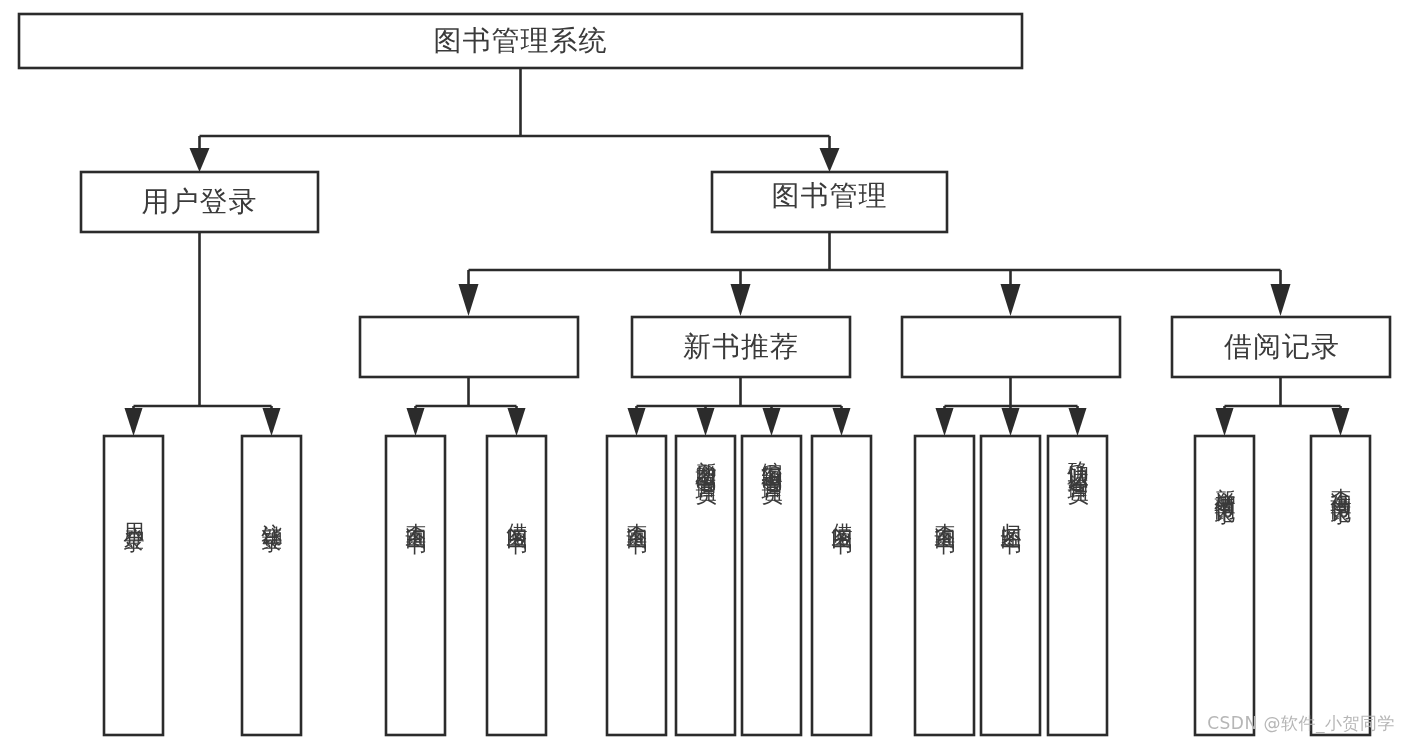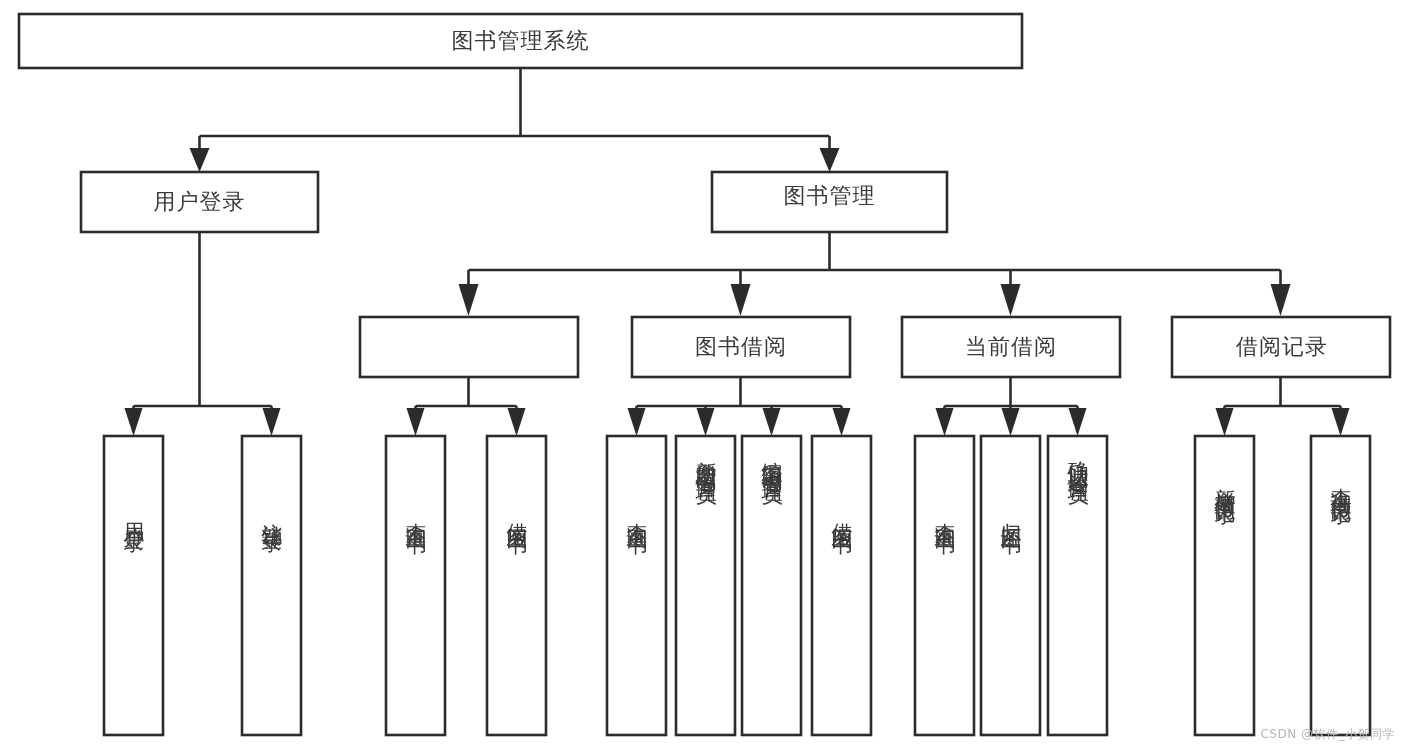--- a/index.html
+++ b/index.html
@@ -52,39 +52,39 @@
   }
   .hlabel-wrap {
     position: absolute;
     display: flex;
     align-items: center;
     justify-content: center;
     pointer-events: none;
   }
   .hlabel {
     font-family: Liberation Mono, monospace;
-    font-size: 22px;
+    font-size: 28px;
     letter-spacing: 1px;
     color: #3a3a3a;
     white-space: nowrap;
   }
   .edge-line {
     stroke: #2b2b2b;
     stroke-width: 2.6;
     fill: none;
   }
   .edge-arrow {
     fill: #2b2b2b;
   }
   #watermark {
     position: absolute;
     right: 10px;
-    bottom: 4px;
+    bottom: 12px;
     font-family: "DejaVu Sans", "Liberation Sans", sans-serif;
-    font-size: 12px;
+    font-size: 17px;
     color: #b6b6b6;
     letter-spacing: 0.5px;
     white-space: nowrap;
     pointer-events: none;
   }
 </style>
 </head>
 <body>
 
 <div id="diagram-root">
@@ -196,26 +196,23 @@
   <div class="hlabel-wrap" style="left:81px; top:172px; width:237px; height:60px;">
     <span class="hlabel">用户登录</span>
   </div>
 
   <div class="hlabel-wrap" style="left:712px; top:172px; width:235px; height:48px;">
     <span class="hlabel">图书管理</span>
   </div>
 
 
   <div class="hlabel-wrap" style="left:632px; top:317px; width:218px; height:60px;">
-    <span class="hlabel">图书借阅</span>
-  </div>
-
-  <div class="hlabel-wrap" style="left:902px; top:317px; width:218px; height:60px;">
-    <span class="hlabel">当前借阅</span>
-  </div>
+    <span class="hlabel">新书推荐</span>
+  </div>
+
 
   <div class="hlabel-wrap" style="left:1172px; top:317px; width:188px; height:60px;margin-left:16px;">
     <span class="hlabel">借阅记录</span>
   </div>
 
   <div class="vlabel-wrap" style="left:104px; top:436px; width:59px; height:299px; padding-top:70px;">
     <span class="vlabel">用户登录</span>
   </div>
   <div class="vlabel-wrap" style="left:242px; top:436px; width:59px; height:299px; padding-top:70px;">
     <span class="vlabel">注销登录</span>

